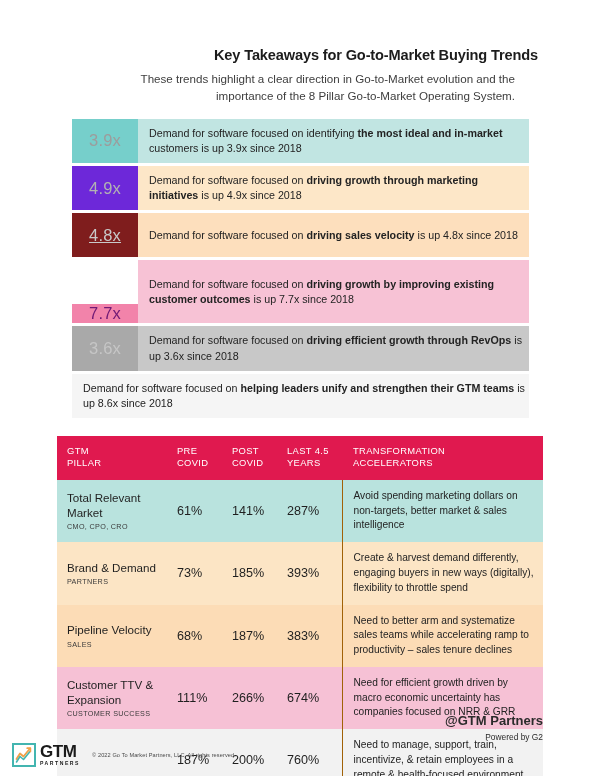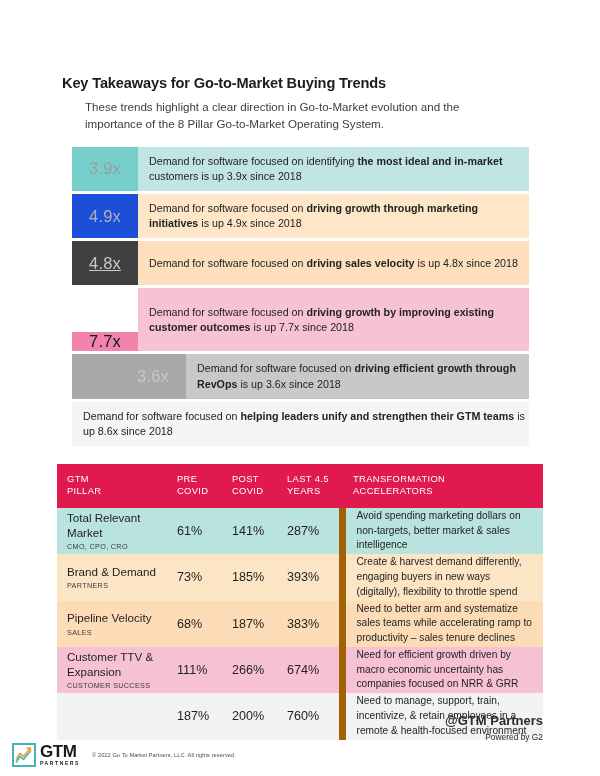--- a/index.html
+++ b/index.html
@@ -12,22 +12,21 @@
     background: #ffffff;
     font-family: "Liberation Sans", sans-serif;
     color: #2b2b2b;
     overflow: hidden;
     position: relative;
   }
 
   
   .header {
     padding: 46px 62px 0 62px;
-    text-align: left;
-    margin-top: 28px;
+    text-align: right;
   }
   .header h1 {
     margin: 0;
     font-size: 14.6px;
     font-weight: bold;
     letter-spacing: -0.15px;
     color: #1c1c1c;
     line-height: 1.3;
   }
   .header .subtitle {
@@ -87,21 +86,21 @@
     vertical-align: top;
     padding: 9px 6px 10px 0;
     line-height: 1.32;
   }
   .gtm-table th.c-pillar { padding-left: 10px; width: 104px; }
   .gtm-table th.c-num { width: 49px; }
   .gtm-table th.c-accel { padding-left: 11px; }
 
   .gtm-table td {
     vertical-align: middle;
-    padding: 1px 0;
+    padding: 9px 0;
   }
   .cell-pillar {
     padding-left: 10px !important;
     padding-right: 4px !important;
   }
   .pillar-name {
     font-size: 11.6px;
     line-height: 1.27;
     color: #1f1f1f;
   }
@@ -116,21 +115,21 @@
     color: #1f1f1f;
     text-align: left;
     padding-right: 4px !important;
   }
   .cell-accel {
     font-size: 10.2px;
     line-height: 1.45;
     color: #232323;
     padding-left: 11px !important;
     padding-right: 8px !important;
-    border-left: 7px solid #a16207;
+    border-left: 1px solid #a16207;
   }
 
   
   .footer-credits {
     position: absolute;
     right: 57px;
     top: 712px;
     text-align: right;
     line-height: 1.45;
   }
@@ -203,39 +202,39 @@
 </div>
 
 <div class="takeaways" id="takeaways">
     <div class="takeaway-row">
       <div class="takeaway-badge" style="background: rgb(118, 207, 203); color: rgb(156, 156, 156);">3.9x</div>
       <div class="takeaway-text" style="background: rgb(193, 229, 226);">
         <span>Demand for software focused on identifying <b>the most ideal and in-market</b> customers is up 3.9x since 2018</span>
       </div>
     </div>
     <div class="takeaway-row">
-      <div class="takeaway-badge" style="background: #1d4ed8; color: rgb(178, 178, 178);">4.9x</div>
+      <div class="takeaway-badge" style="background: #6d28d9; color: rgb(178, 178, 178);">4.9x</div>
       <div class="takeaway-text" style="background: rgb(253, 231, 200);">
         <span>Demand for software focused on <b>driving growth through marketing initiatives</b> is up 4.9x since 2018</span>
       </div>
     </div>
     <div class="takeaway-row">
-      <div class="takeaway-badge" style="background: #404040; color: rgb(201, 201, 201); text-decoration: underline;">4.8x</div>
+      <div class="takeaway-badge" style="background: #7f1d1d; color: rgb(201, 201, 201); text-decoration: underline;">4.8x</div>
       <div class="takeaway-text" style="background: rgb(253, 223, 189);">
         <span>Demand for software focused on <b>driving sales velocity</b> is up 4.8x since 2018</span>
       </div>
     </div>
     <div class="takeaway-row">
-      <div class="takeaway-badge" style="background: rgb(242, 131, 170); color: #0f172a; margin-top: 44px;">7.7x</div>
+      <div class="takeaway-badge" style="background: rgb(242, 131, 170); color: #701a75; margin-top: 44px;">7.7x</div>
       <div class="takeaway-text" style="background: rgb(247, 194, 213);">
         <span>Demand for software focused on <b>driving growth by improving existing customer outcomes</b> is up 7.7x since 2018</span>
       </div>
     </div>
     <div class="takeaway-row">
-      <div class="takeaway-badge" style="background: rgb(169, 169, 169); color: rgb(198, 198, 198); padding-left: 48px;">3.6x</div>
+      <div class="takeaway-badge" style="background: rgb(169, 169, 169); color: rgb(198, 198, 198);">3.6x</div>
       <div class="takeaway-text" style="background: rgb(200, 200, 200);">
         <span>Demand for software focused on <b>driving efficient growth through RevOps</b> is up 3.6x since 2018</span>
       </div>
     </div>
     <div class="takeaway-row">
       <div class="takeaway-text" style="background: rgb(245, 245, 245);">
         <span>Demand for software focused on <b>helping  leaders unify and strengthen their GTM teams</b> is up 8.6x since 2018</span>
       </div>
     </div>
   </div>

